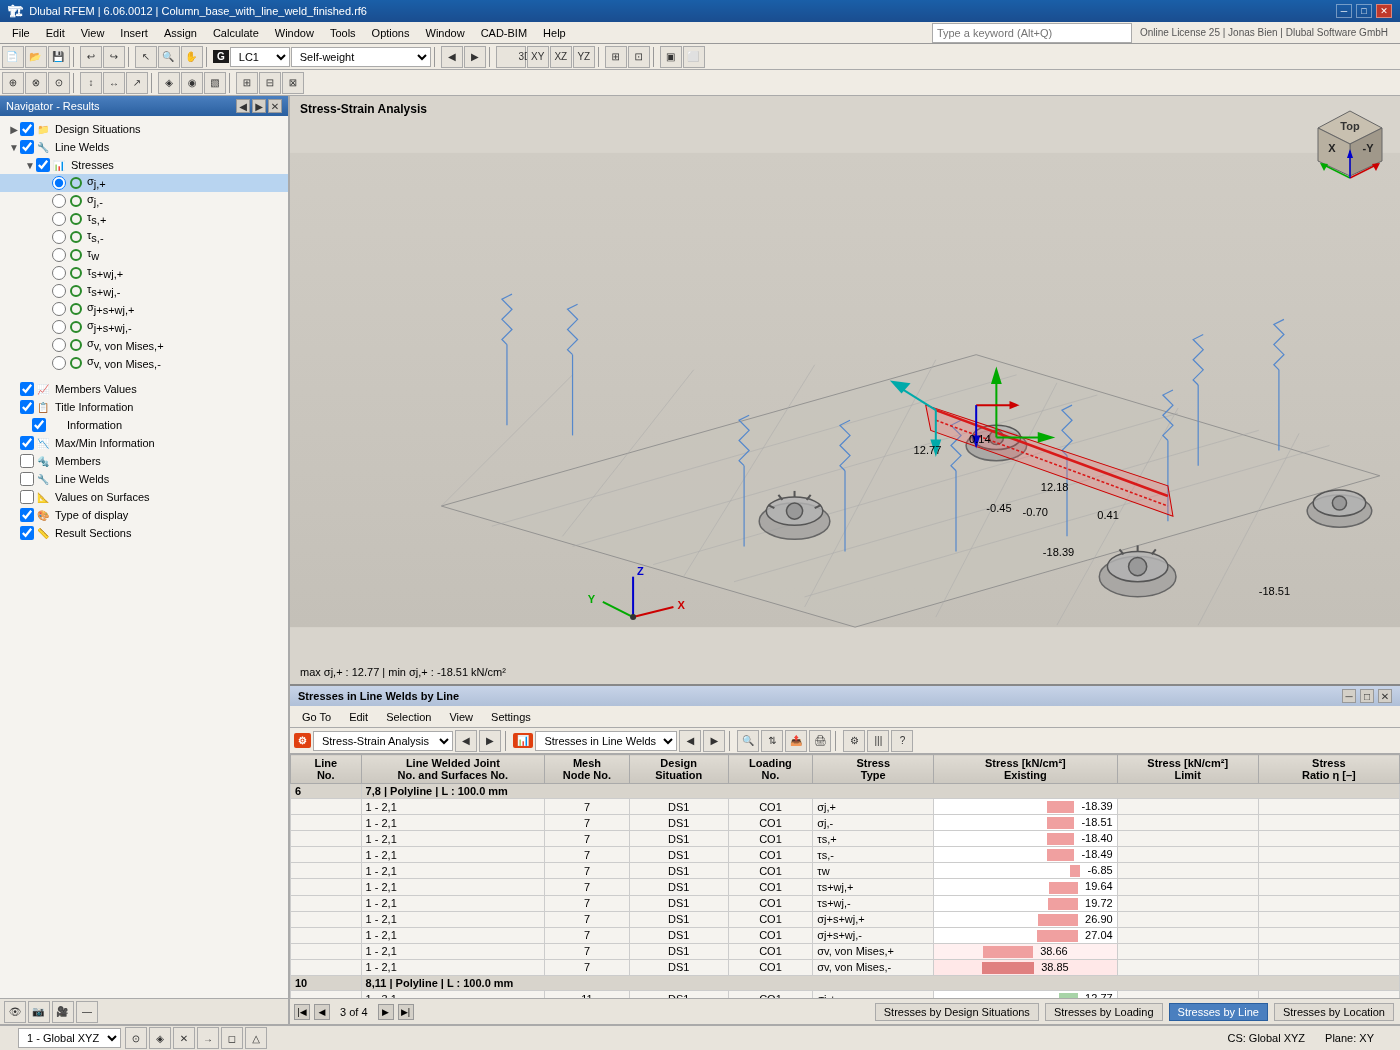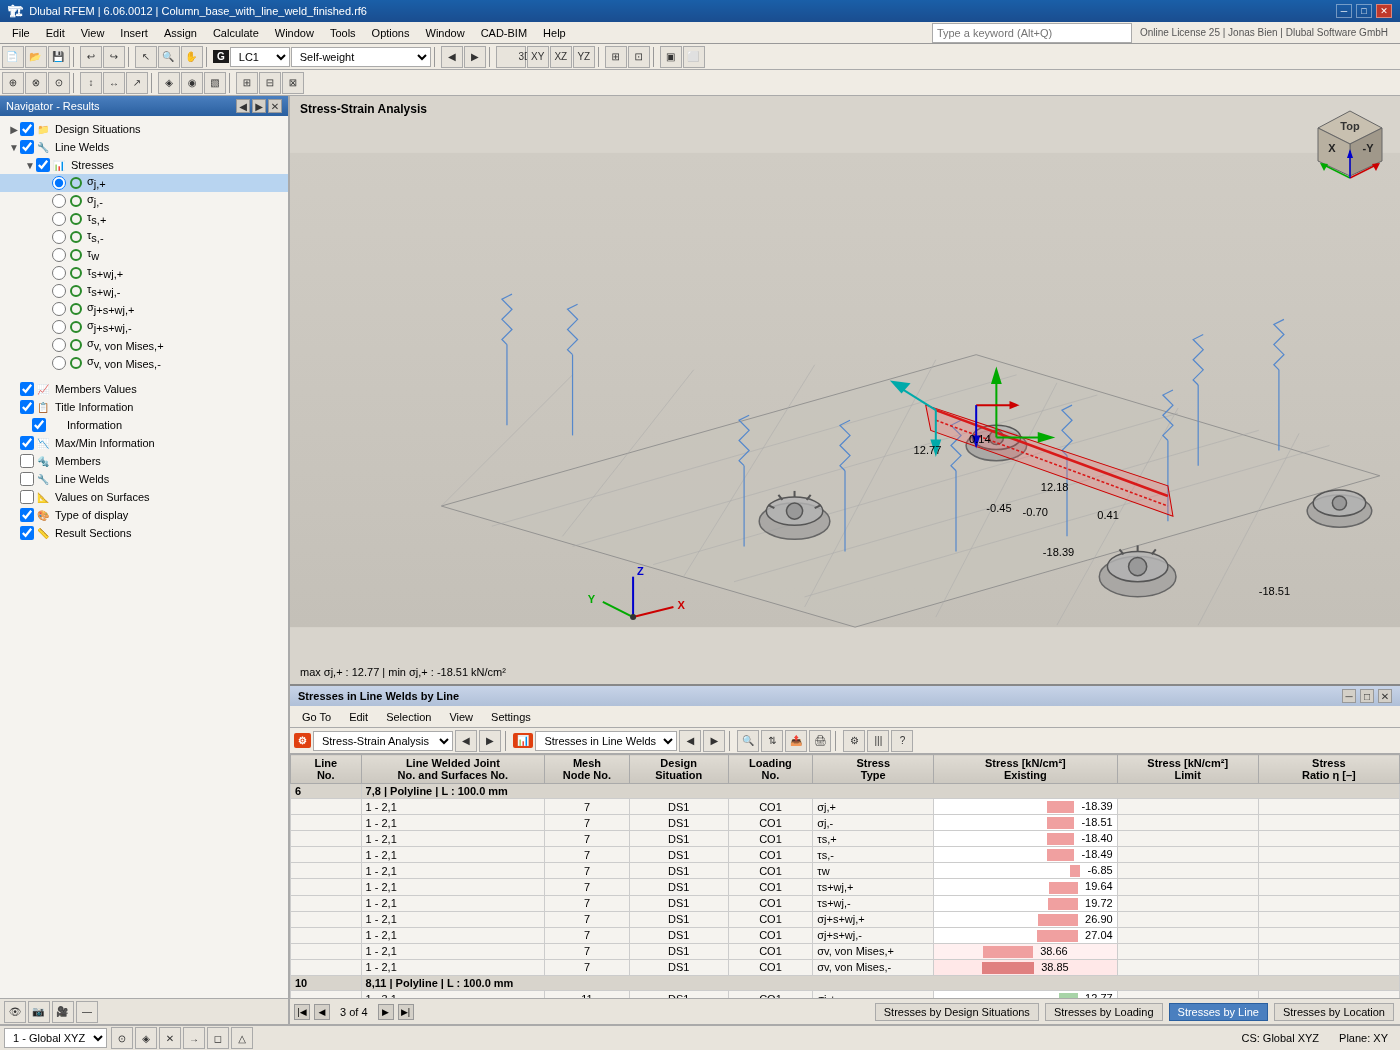--- a/index.html
+++ b/index.html
@@ -254,21 +254,21 @@
     }
     .tab-btn.active { background: #4a7fbf; color: white; border-color: #2a5f9f; }
 
     
     #statusbar {
       height: 26px;
       background: #e8e4dc;
       border-top: 2px solid #aaa;
       display: flex;
       align-items: center;
-      padding: 0 4px;
+      padding: 0 18px;
       gap: 4px;
       font-size: 11px;
     }
     .status-combo {
       height: 20px; background: white; border: 1px solid #aaa;
       padding: 0 4px; font-size: 11px; min-width: 100px;
     }
     .status-text { padding: 0 8px; font-size: 11px; }
 
     

